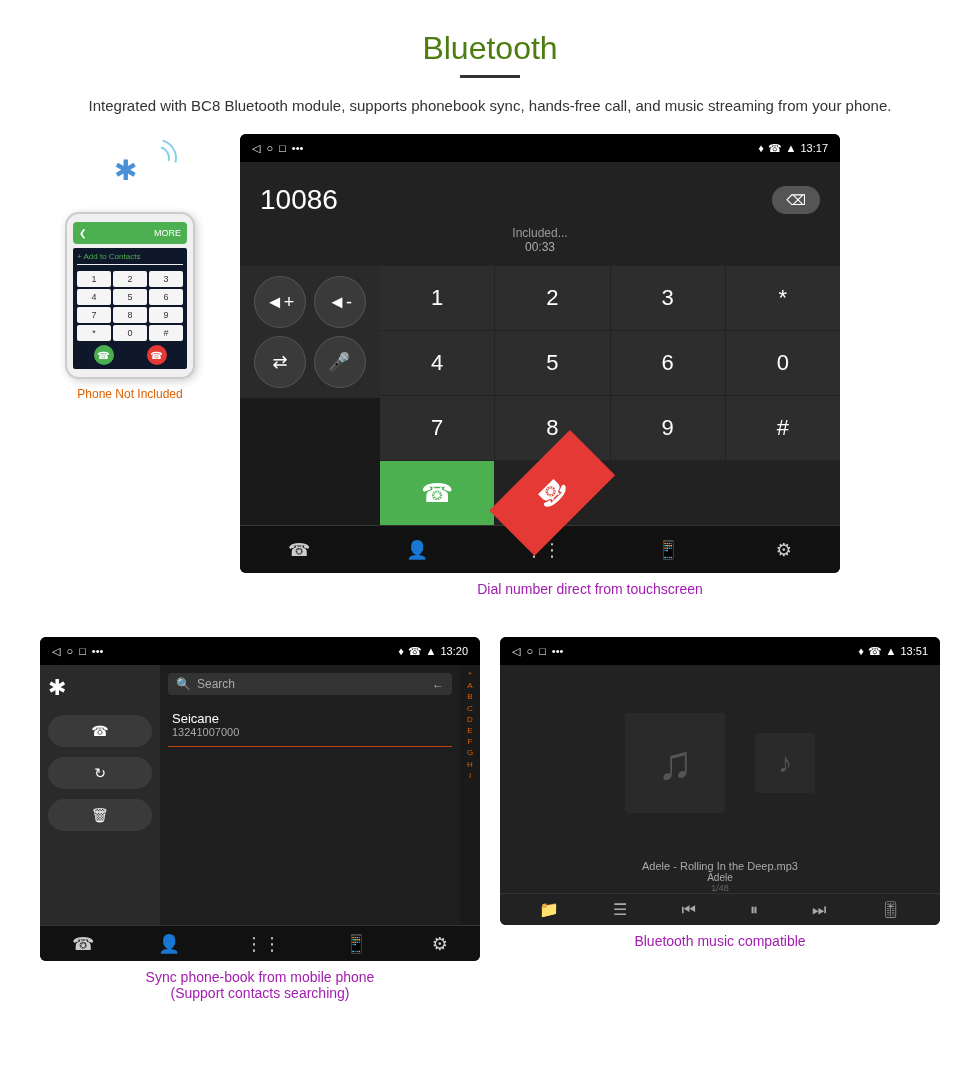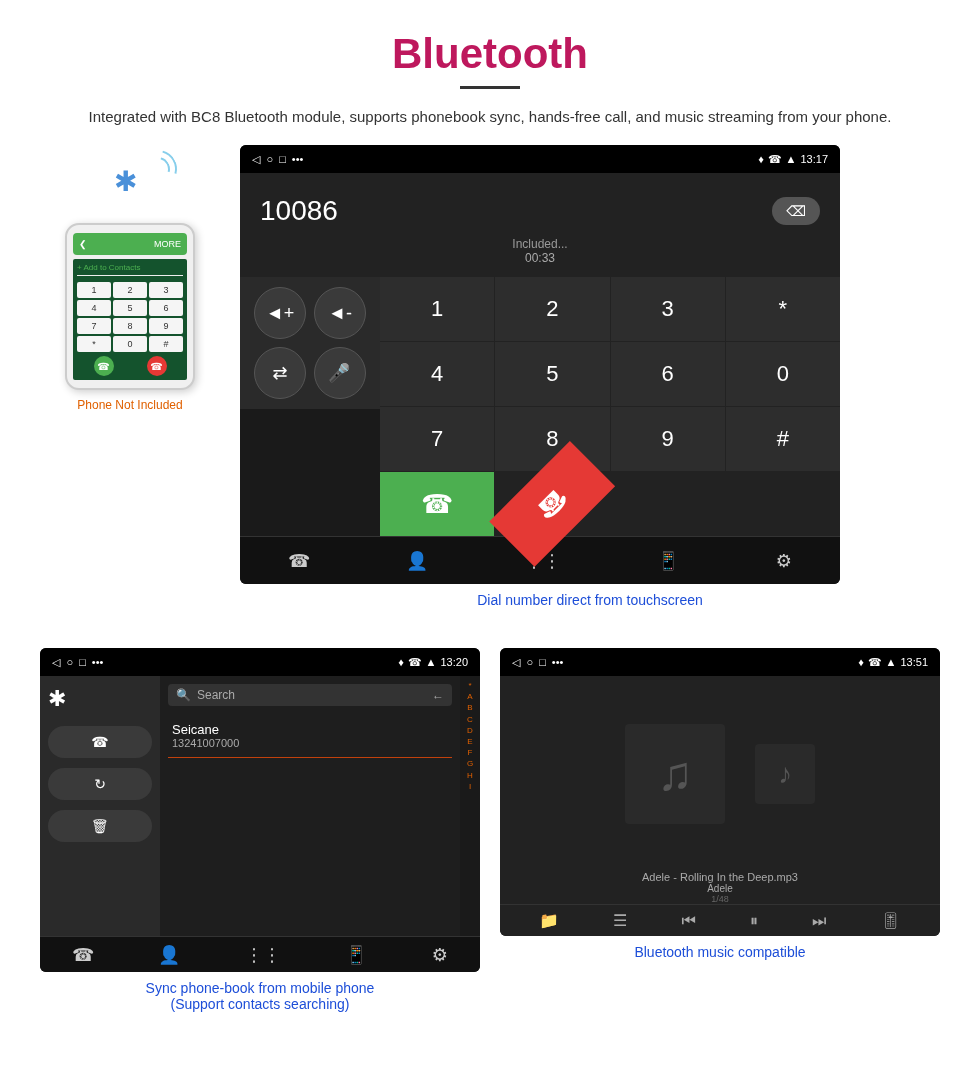--- a/index.html
+++ b/index.html
@@ -12,23 +12,23 @@
     }
     .page-container {
       width: 980px;
       padding: 30px 40px;
     }
     .title-section {
       text-align: center;
       margin-bottom: 16px;
     }
     .main-title {
-      font-size: 42px;
-      font-weight: 700;
-      color: #be185d;
+      font-size: 32px;
+      font-weight: 400;
+      color: #4d7c0f;
     }
     .title-underline {
       width: 60px;
       height: 3px;
       background: #333;
       margin: 8px auto 16px;
     }
     .description {
       text-align: center;
       font-size: 15px;
@@ -70,21 +70,21 @@
       border-radius: 4px;
       height: 22px;
       display: flex;
       align-items: center;
       justify-content: space-between;
       padding: 0 6px;
       margin-bottom: 4px;
     }
     .phone-top-bar span { font-size: 9px; color: #fff; }
     .phone-screen-content {
-      background: #14532d;
+      background: #0f172a;
       border-radius: 2px;
       padding: 4px;
     }
     .phone-add-contacts {
       font-size: 8px;
       color: #4caf50;
       margin-bottom: 6px;
       border-bottom: 1px solid #eee;
       padding-bottom: 3px;
     }
@@ -227,21 +227,21 @@
       height: 48px;
       display: flex;
       align-items: center;
       justify-content: space-around;
       border-top: 1px solid #333;
     }
     .nav-icon { color: #ccc; font-size: 18px; }
     .caption-text {
       text-align: center;
       font-size: 14px;
-      color: #1d4ed8;
+      color: #a21caf;
       margin-top: 8px;
       margin-bottom: 20px;
     }
     
     .bottom-row {
       display: flex;
       gap: 20px;
       margin-bottom: 16px;
     }
     .bottom-screen-col {

